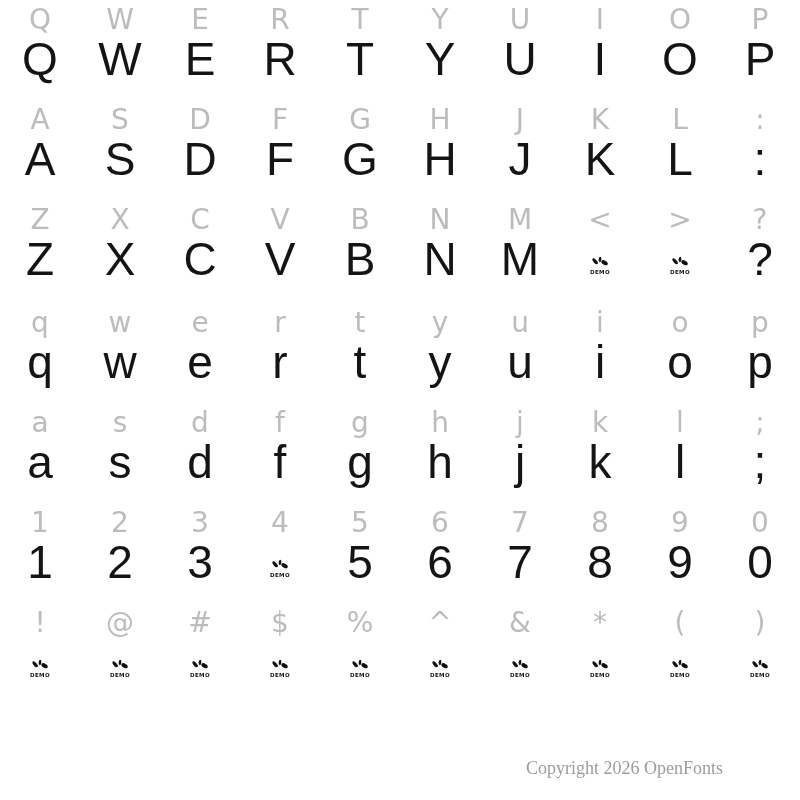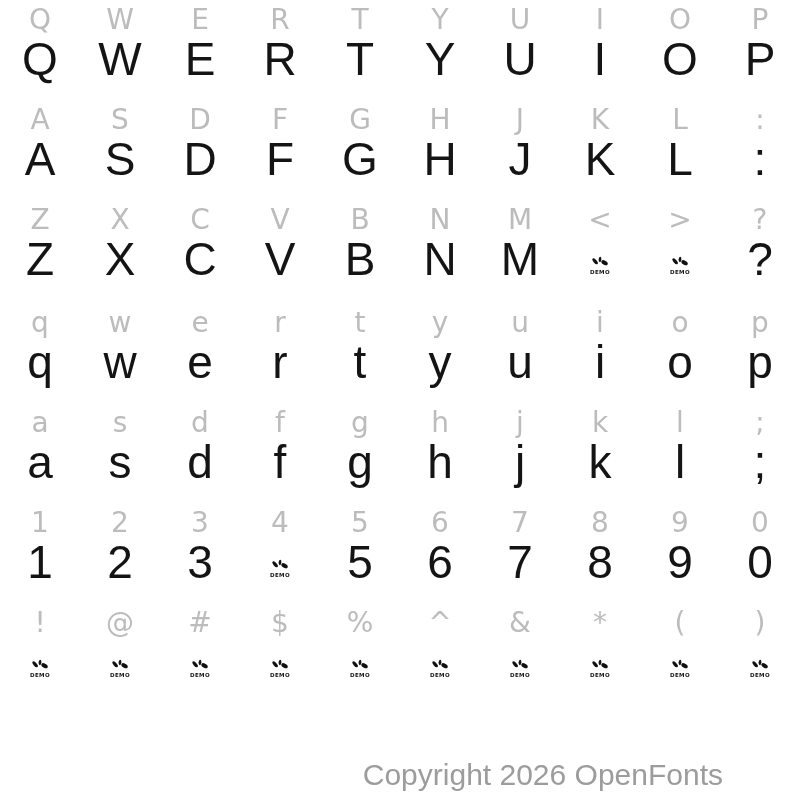--- a/index.html
+++ b/index.html
@@ -67,22 +67,22 @@
     font-size: 5.5px;
     font-weight: 700;
     letter-spacing: 0.4px;
     color: #111111;
     margin-top: 1px;
   }
   .copyright {
     position: absolute;
     right: 77px;
     top: 758px;
-    font-family: Liberation Sans, sans-serif;
-    font-size: 30px;
+    font-family: Liberation Serif, serif;
+    font-size: 18px;
     color: #9c9c9c;
     white-space: nowrap;
   }
 </style>
 </head>
 <body>
 
 <div class="page">
   <div class="glyph-grid">
       <div class="row-group">

